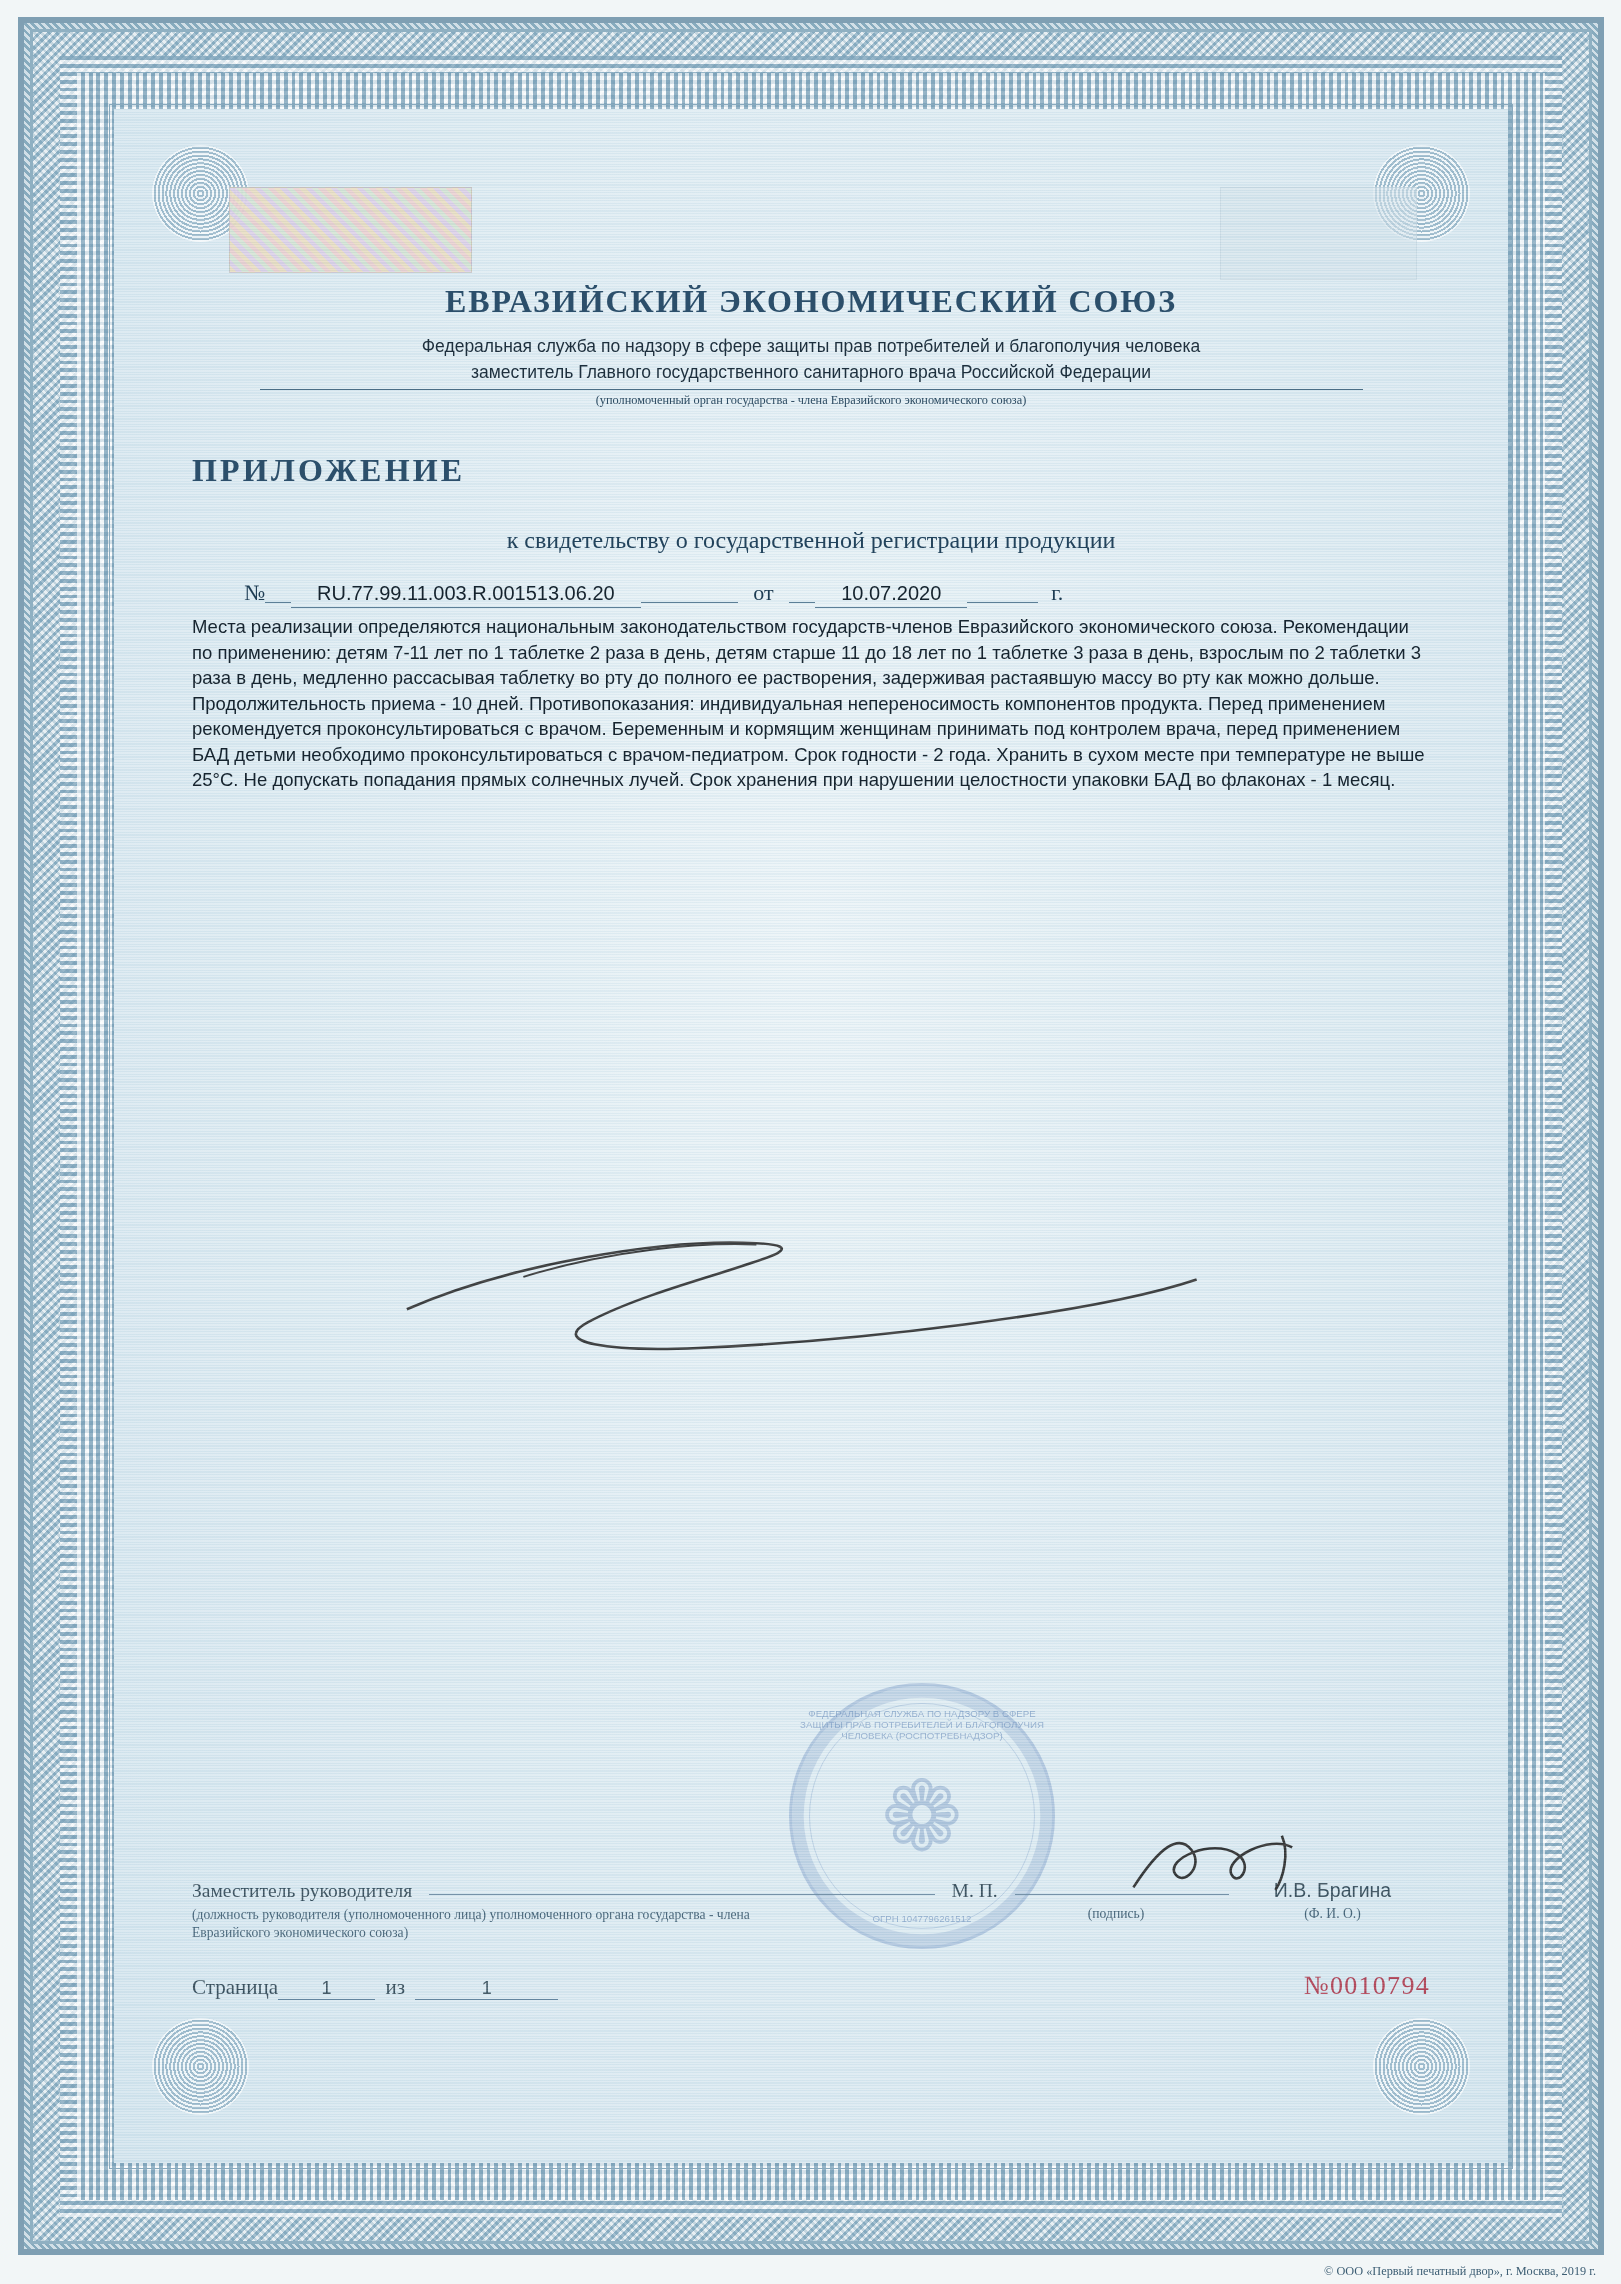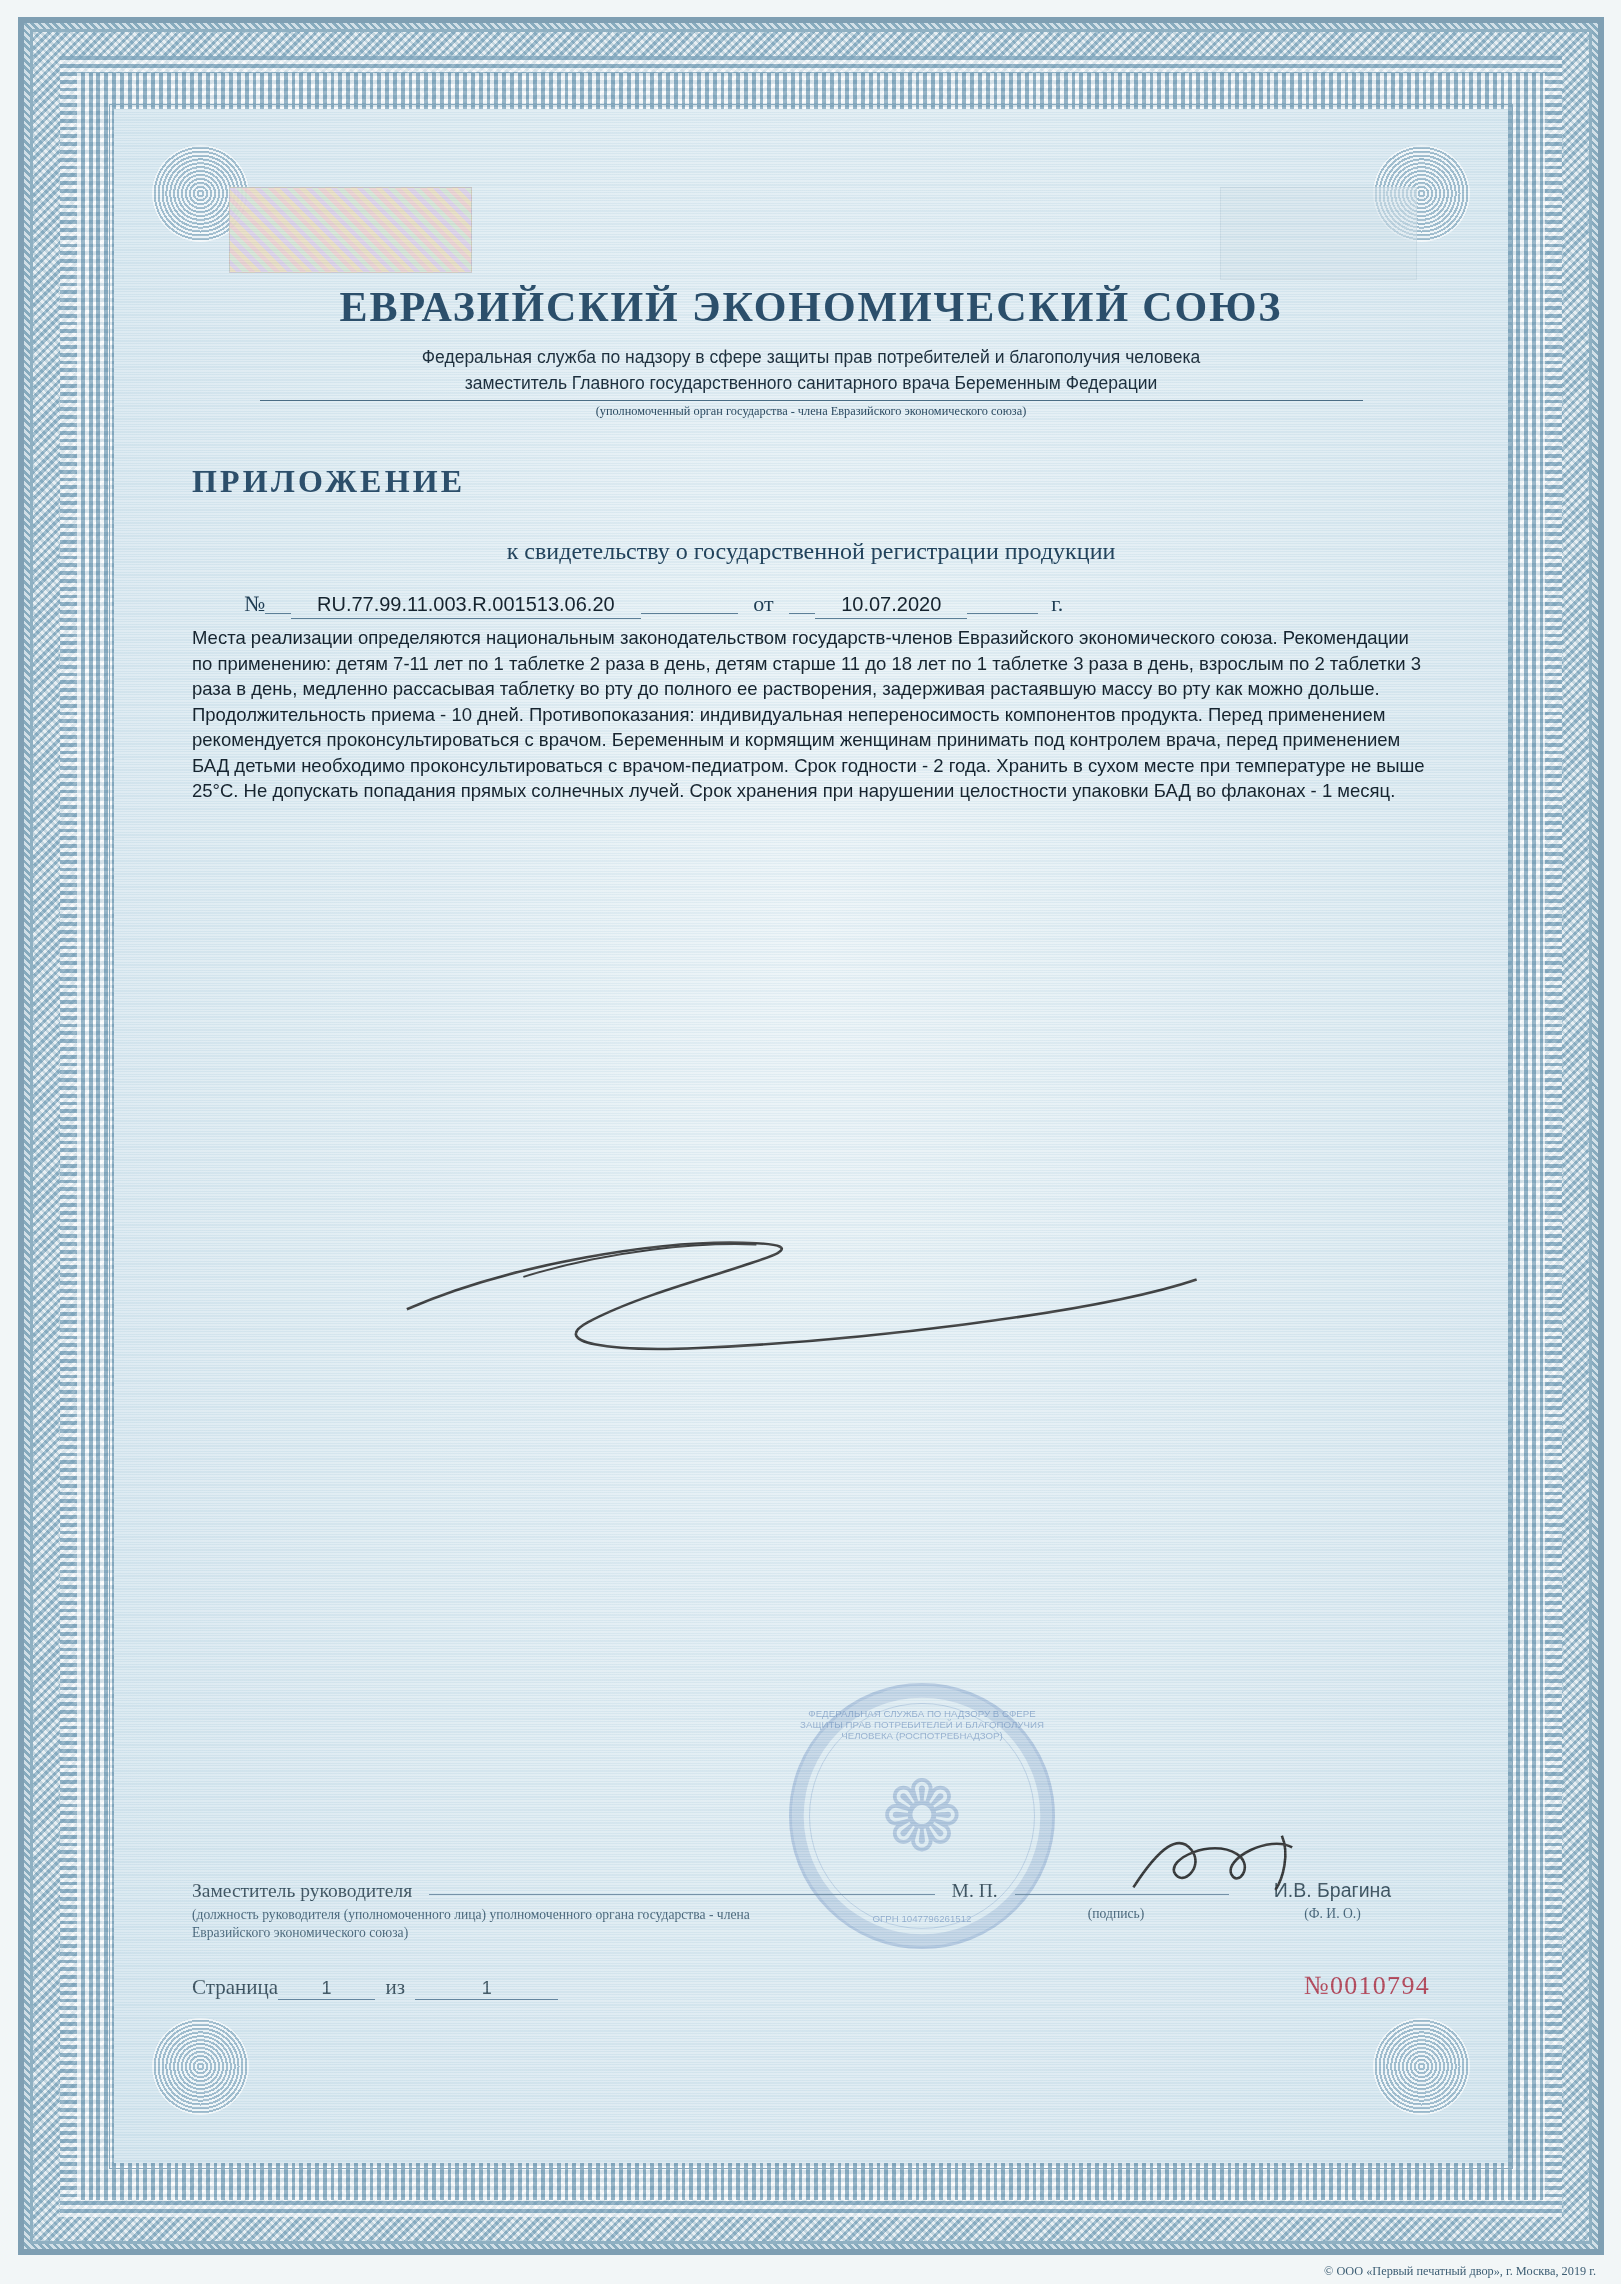--- a/index.html
+++ b/index.html
@@ -104,21 +104,21 @@
     right: 91px; top: 78px;
     width: 195px; height: 91px;
     background: rgba(205,222,232,.55);
     border: 0.6px solid rgba(180,200,212,.5);
   }
 
   .title-main {
     text-align: center;
     font-family: "Liberation Serif", serif;
     font-weight: bold;
-    font-size: 42px;
+    font-size: 32px;
     letter-spacing: 1.9px;
     color: #2c4f6b;
     margin-top: 174px;
   }
   .org-lines {
     text-align: center;
     font-size: 17.5px;
     color: #1d2f3d;
     line-height: 1.45;
     margin-top: 14.3px;
@@ -312,21 +312,21 @@
 
     <div class="hologram"></div>
     <div class="watermark-box"></div>
 
     <div class="content">
 
       <div class="title-main">ЕВРАЗИЙСКИЙ ЭКОНОМИЧЕСКИЙ СОЮЗ</div>
 
       <div class="org-lines">
         <div>Федеральная служба по надзору в сфере защиты прав потребителей и благополучия человека</div>
-        <div>заместитель Главного государственного санитарного врача Беременным Федерации</div>
+        <div>заместитель Главного государственного санитарного врача Российской Федерации</div>
       </div>
       <div class="rule"></div>
       <div class="org-sub">(уполномоченный орган государства - члена Евразийского экономического союза)</div>
 
       <div class="prilozhenie">ПРИЛОЖЕНИЕ</div>
 
       <div class="subtitle">к свидетельству о государственной регистрации продукции</div>
 
       <div class="numrow">
         <span class="lbl">№</span>

